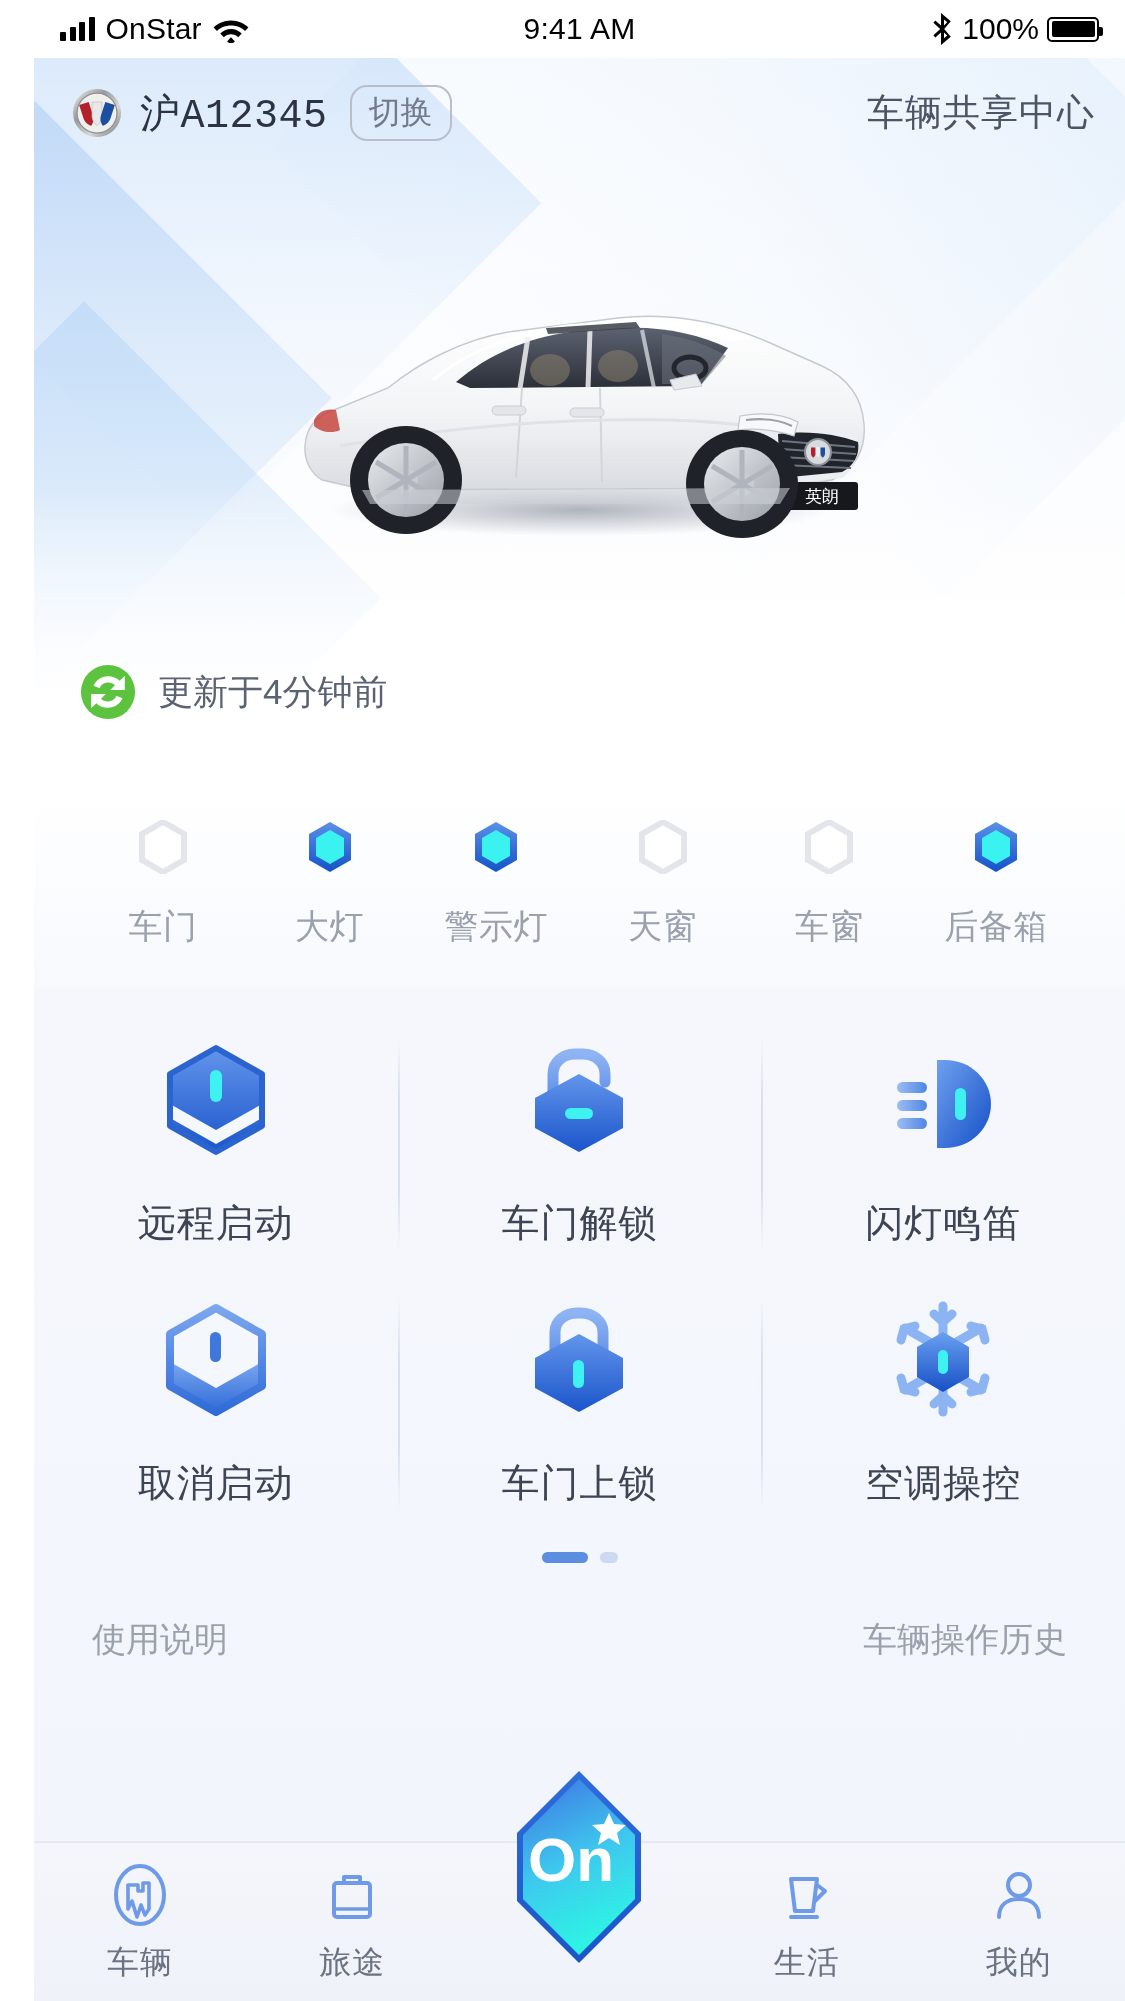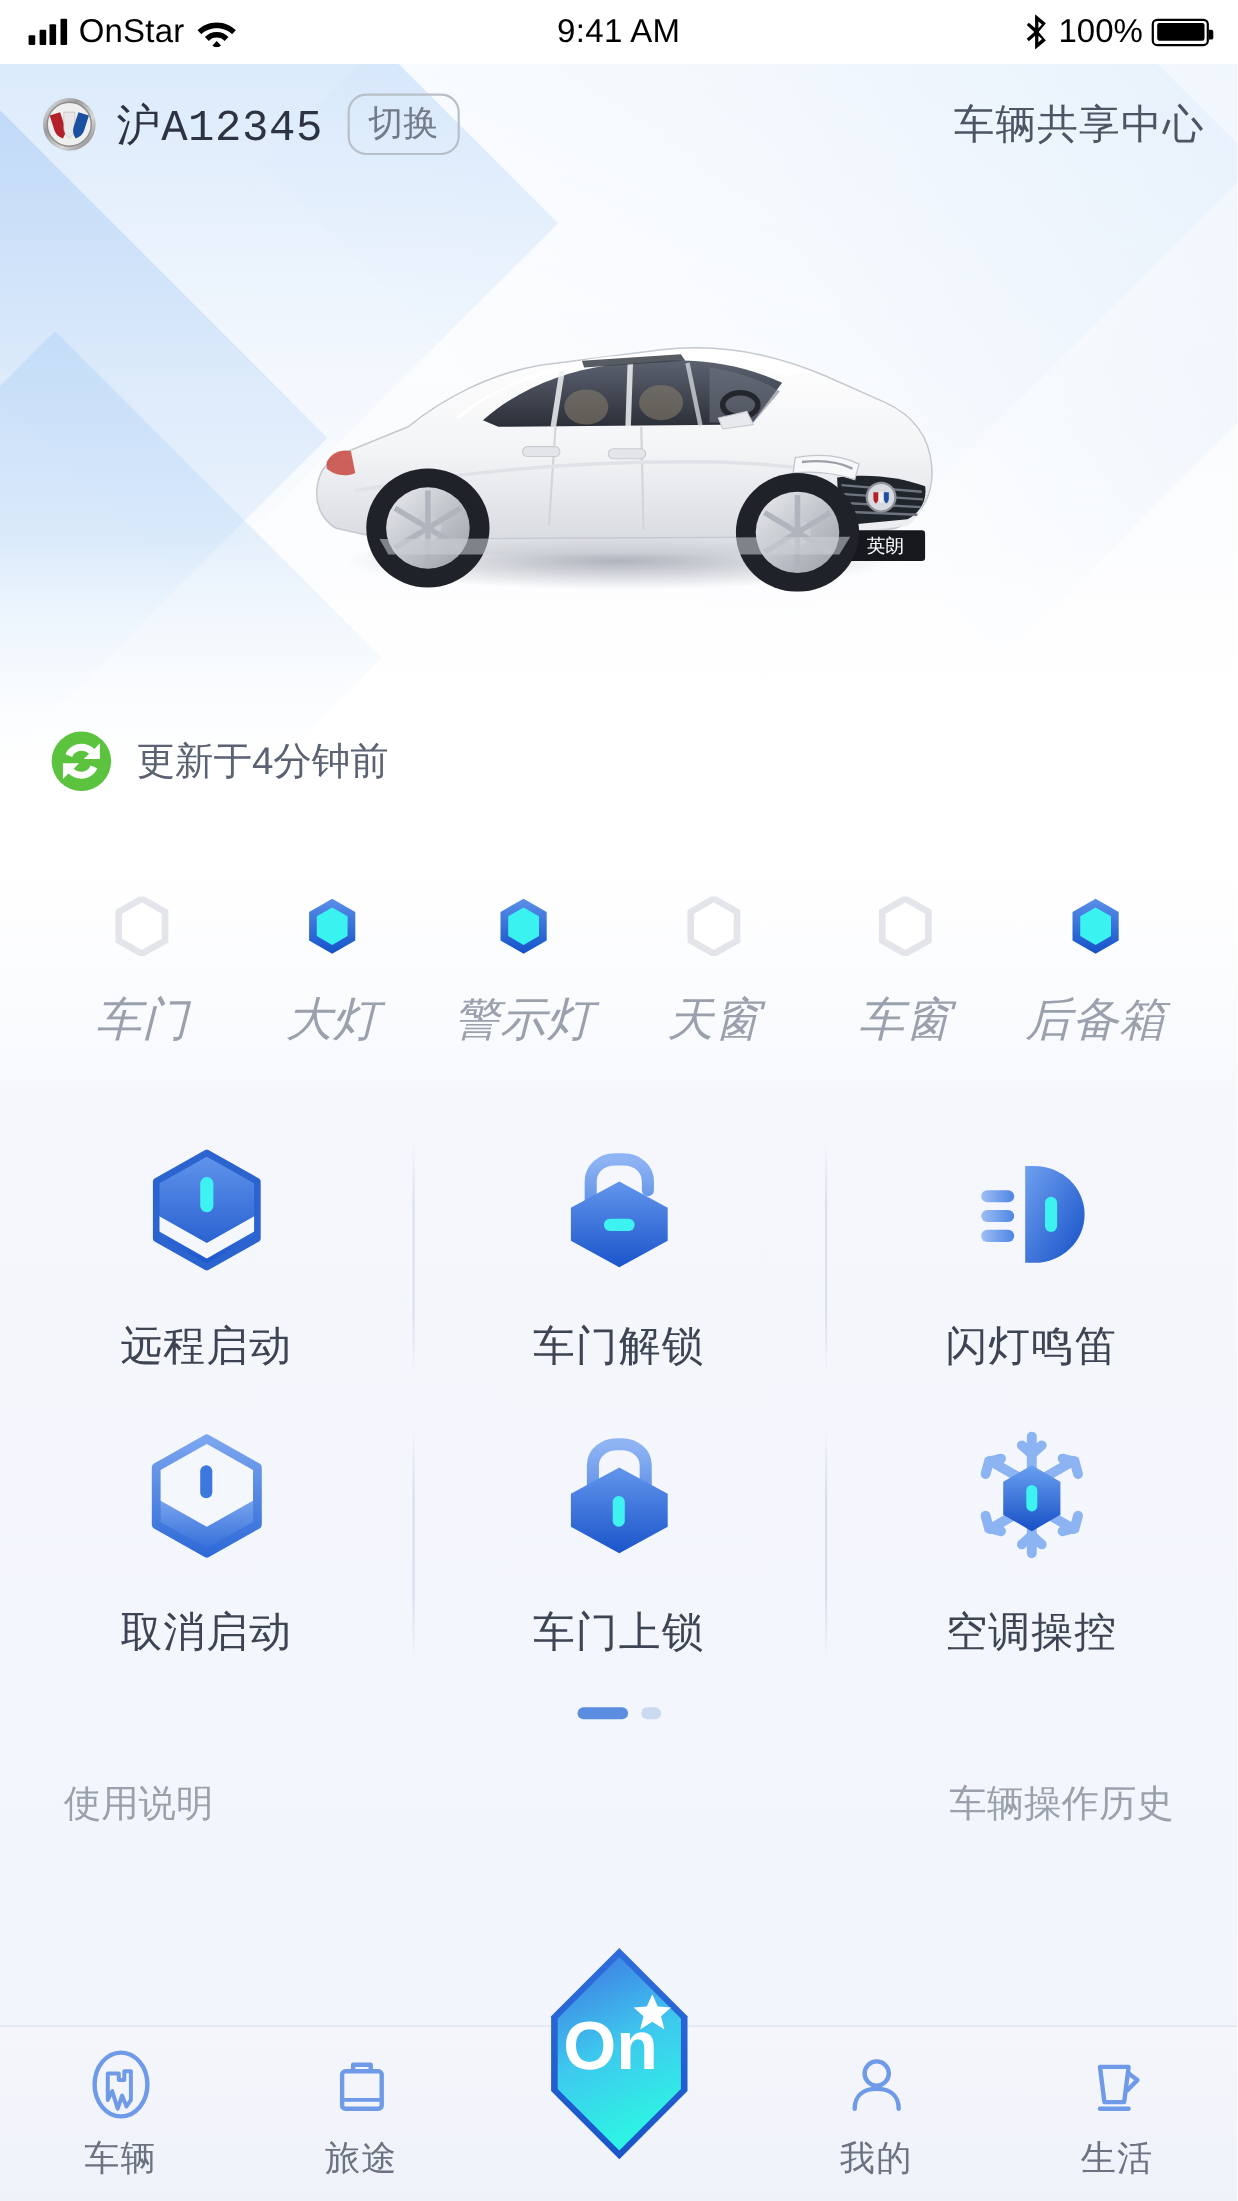--- a/index.html
+++ b/index.html
@@ -6,21 +6,21 @@
   html,body { width:1125px; height:2001px; }
   body {
     font-family:"Liberation Sans","DejaVu Sans",sans-serif;
     background:#ffffff;
     position:relative;
     overflow:hidden;
     -webkit-font-smoothing:antialiased;
   }
 
   
-  .app { position:absolute; inset:0; display:flex; flex-direction:column; }
+  .app { position:absolute; inset:0; display:flex; flex-direction:column;padding-left:34px; }
 
   
   .statusbar {
     height:58px; flex:0 0 58px;
     display:flex; align-items:center;
     padding:0 26px;
     background:#ffffff;
     position:relative; z-index:40;
   }
   .sb-left { display:flex; align-items:center; gap:11px; }
@@ -102,21 +102,21 @@
   
   .status-strip {
     flex:0 0 200px;
     display:flex; align-items:center; justify-content:space-between;
     padding:0 58px 6px;
     background:linear-gradient(180deg,#ffffff 0%,#f7f9fd 100%);
     position:relative; z-index:10;
   }
   .status-cell { display:flex; flex-direction:column; align-items:center; gap:30px; width:142px; }
   .status-hex { width:50px; height:54px; }
-  .status-label { font-size:42px; color:#9aa1ad; letter-spacing:.5px;font-style:italic; }
+  .status-label { font-size:34px; color:#9aa1ad; letter-spacing:.5px; }
 
   
   .panel {
     flex:1;
     background:linear-gradient(180deg,#f5f7fc 0%,#f3f6fc 60%,#f2f5fb 100%);
     display:flex; flex-direction:column;
     padding-top:26px;
     position:relative; z-index:10;
   }
   .grid { display:grid; grid-template-columns:repeat(3,1fr); }
@@ -585,29 +585,29 @@
         <path d="M68 2 L130 64 V132 L68 194 L6 132 V64 Z" fill="url(#gONedge)"></path>
         <path d="M68 10 L124 66 V130 L68 186 L12 130 V66 Z" fill="url(#gON)"></path>
         <text x="60" y="112" text-anchor="middle" font-family="'Liberation Sans',sans-serif" font-size="62" font-weight="bold" fill="#ffffff">On</text>
         <path d="M98 44 l5 11 12 1 -9 8 3 12 -11 -7 -11 7 3 -12 -9 -8 12 -1 z" fill="#ffffff"></path>
       </svg>
       <span class="tab-label"></span>
     </div>
 
     <div class="tab">
       <svg class="tab-ico" viewBox="0 0 68 68">
-        <circle cx="34" cy="24" r="11" fill="none" stroke="#6f9ae8" stroke-width="4"></circle>
-        <path d="M14 56 C14 44 22 38 34 38 C46 38 54 44 54 56" fill="none" stroke="#6f9ae8" stroke-width="4" stroke-linecap="round"></path>
-      </svg>
-      <span class="tab-label">我的</span>
-    </div>
-
-    <div class="tab">
-      <svg class="tab-ico" viewBox="0 0 68 68">
         <path d="M18 18 h26 l-4 32 h-18 z" fill="none" stroke="#6f9ae8" stroke-width="4" stroke-linejoin="round"></path>
         <path d="M44 24 l8 6 -10 10" fill="none" stroke="#6f9ae8" stroke-width="4" stroke-linejoin="round"></path>
         <path d="M18 56 h26" stroke="#6f9ae8" stroke-width="4" stroke-linecap="round"></path>
       </svg>
       <span class="tab-label">生活</span>
     </div>
+
+    <div class="tab">
+      <svg class="tab-ico" viewBox="0 0 68 68">
+        <circle cx="34" cy="24" r="11" fill="none" stroke="#6f9ae8" stroke-width="4"></circle>
+        <path d="M14 56 C14 44 22 38 34 38 C46 38 54 44 54 56" fill="none" stroke="#6f9ae8" stroke-width="4" stroke-linecap="round"></path>
+      </svg>
+      <span class="tab-label">我的</span>
+    </div>
   </div>
 
 </div>
 
 </body></html>

